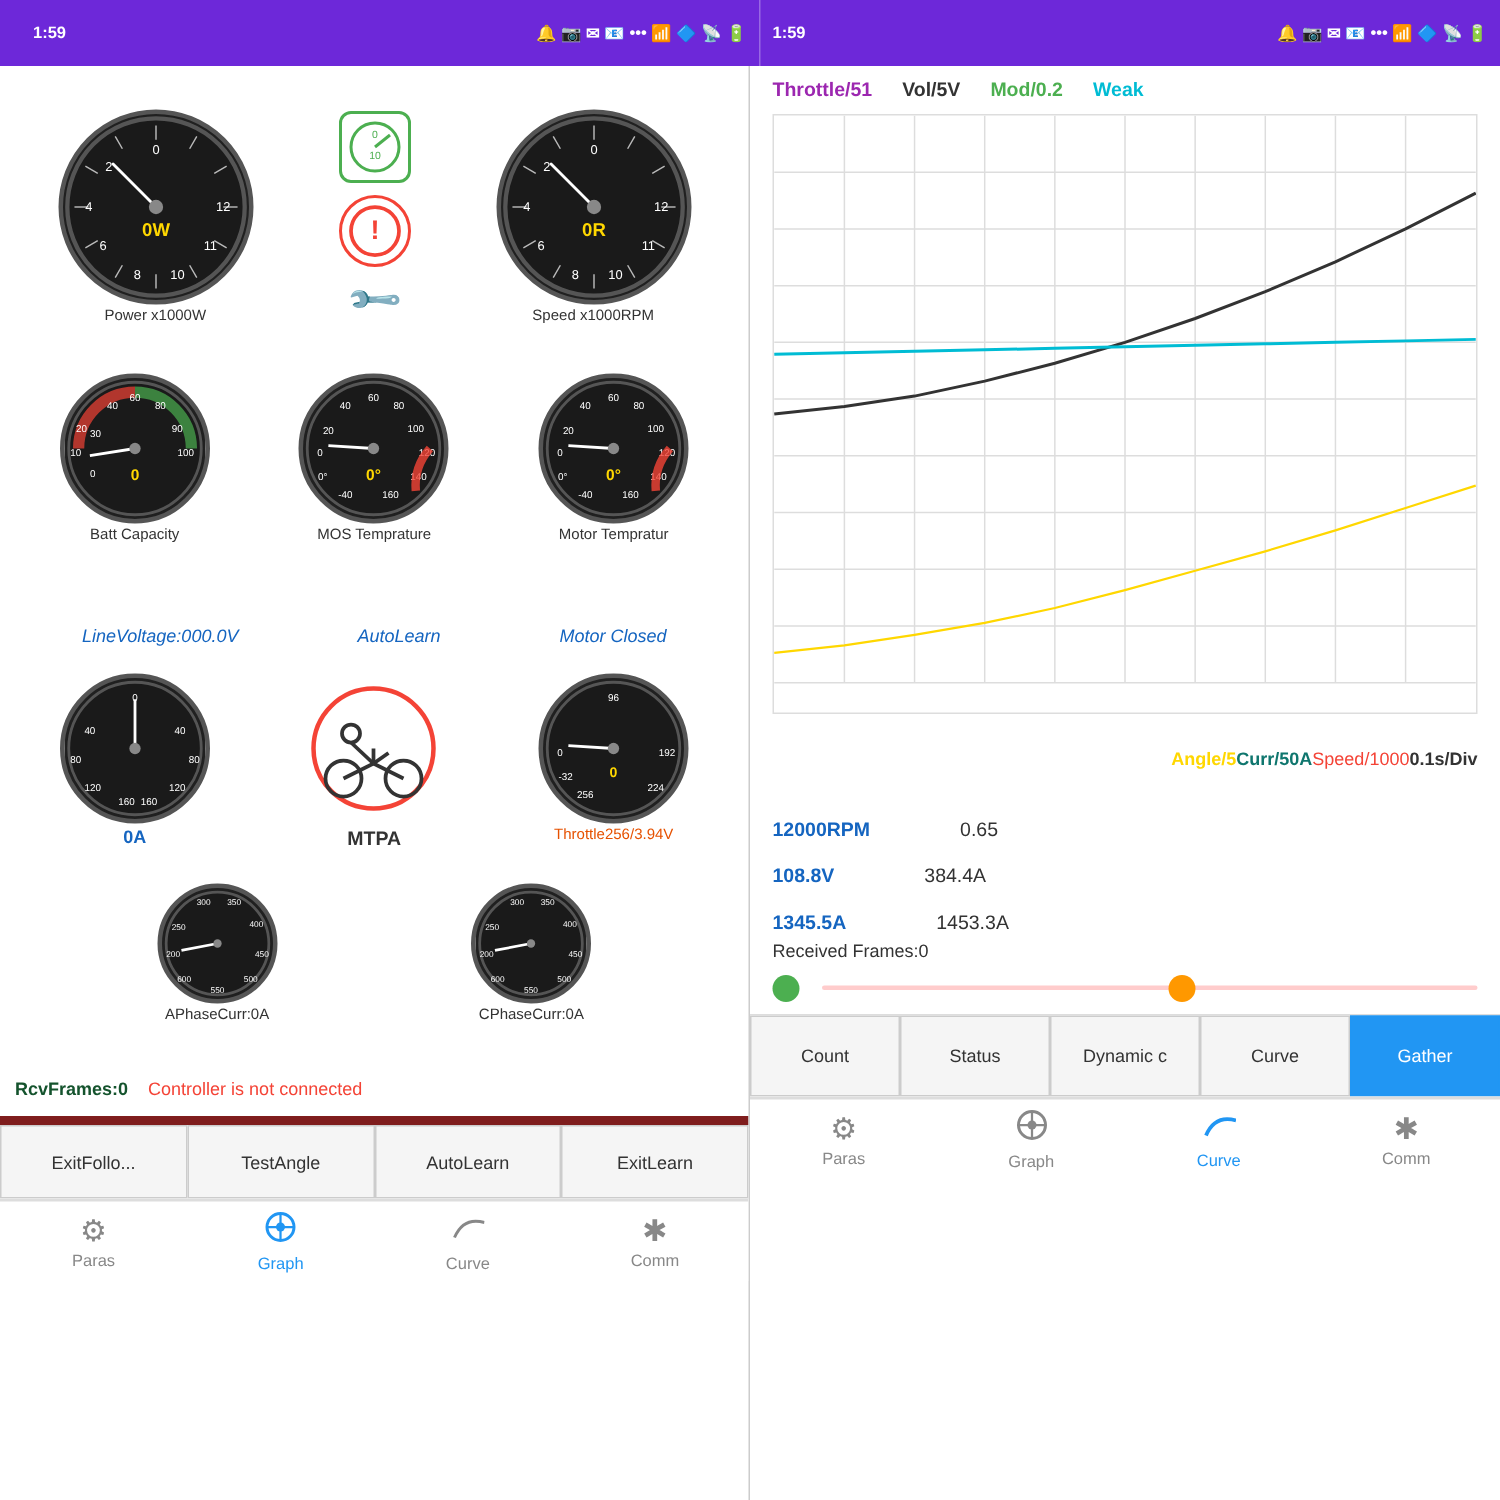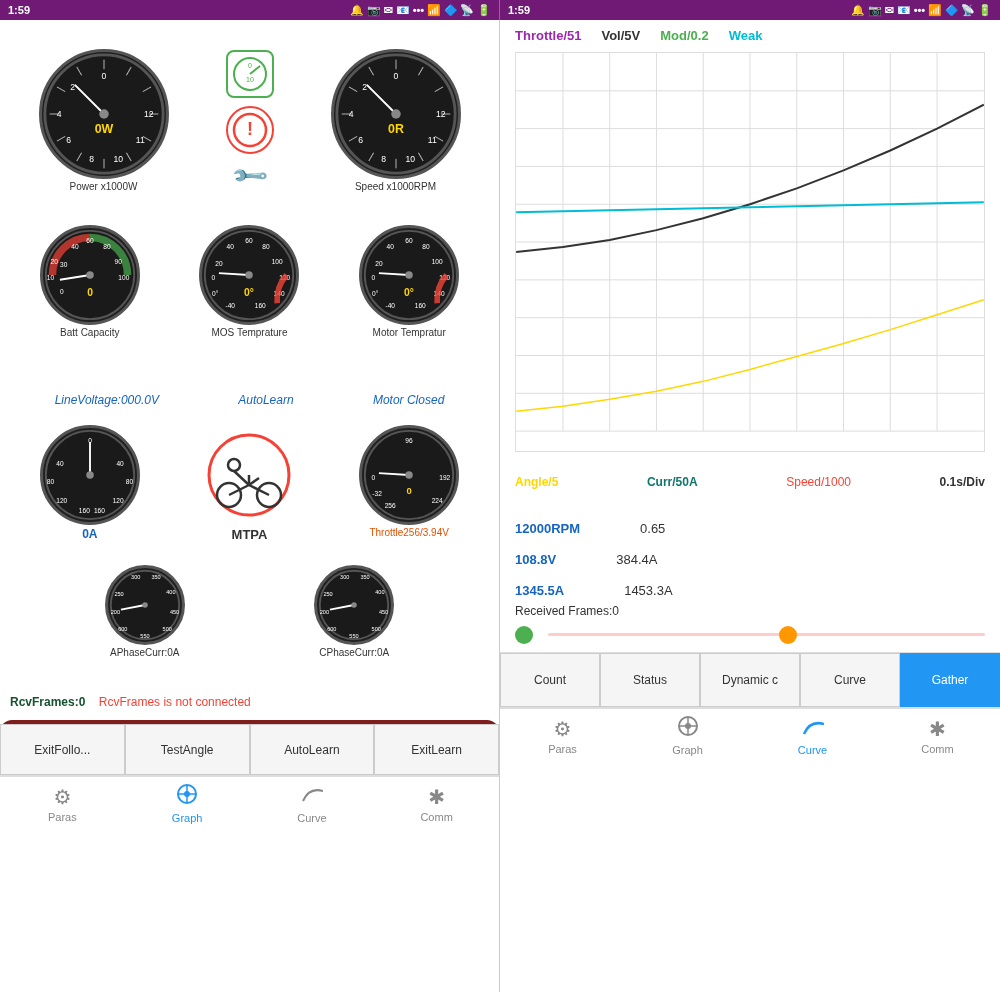--- a/index.html
+++ b/index.html
@@ -2,23 +2,24 @@
 <html><head>
   <meta charset="utf-8">
   <style>
     * { margin: 0; padding: 0; box-sizing: border-box; }
     body { width: 1000px; height: 1000px; overflow: hidden; font-family: Arial, sans-serif; background: #fff; display: flex; flex-direction: column; }
 
     
     .status-bar {
       display: flex;
       width: 1000px;
-      height: 20px;
-      background: #701a75;
+      height: 44px;
+      background: #6d28d9;
       flex-shrink: 0;
+      padding-left: 14px;
     }
     .status-bar-half {
       width: 500px;
       display: flex;
       align-items: center;
       justify-content: space-between;
       padding: 0 8px;
       color: white;
       font-size: 11px;
       font-weight: bold;
@@ -169,23 +170,22 @@
       padding: 5px 10px;
       height: 30px;
       font-size: 12px;
     }
     .status-row .rcv { color: #14532d; font-weight: bold; }
     .status-row .error { color: #f44336; }
 
     
     .action-buttons {
       display: flex;
-      border-top: 4px solid #7f1d1d;
+      border-top: 6px solid #7f1d1d;
       height: 55px;
-      border-radius: 12px;
     }
 
     .action-btn {
       flex: 1;
       border: 1px solid #ccc;
       background: #f5f5f5;
       font-size: 12px;
       text-align: center;
       display: flex;
       align-items: center;
@@ -244,21 +244,21 @@
     .chart-area {
       flex: 1;
       position: relative;
       padding: 0 15px;
       max-height: 420px;
     }
 
     
     .chart-bottom-labels {
       display: flex;
-      justify-content: space-between;
+      justify-content: flex-end;
       padding: 3px 15px;
       height: 25px;
     }
 
     .chart-label-angle { color: #FFD700; font-size: 12px; font-weight: bold; }
     .chart-label-curr { color: #0f766e; font-size: 12px; font-weight: bold; }
     .chart-label-speed { color: #f44336; font-size: 12px; font-weight: normal; }
     .chart-label-time { color: #333; font-size: 12px; font-weight: bold; }
 
     
@@ -679,21 +679,21 @@
             <line x1="40" y1="40" x2="14" y2="45" stroke="white" stroke-width="2"></line>
             <circle cx="40" cy="40" r="3" fill="#888"></circle>
           </svg>
         </div>
         <div class="gauge-label">CPhaseCurr:0A</div>
       </div>
     </div>
 
     <div class="status-row">
       <span class="rcv">RcvFrames:0</span>
-      <span class="error" style="margin-left:10px;">RcvFrames is not connected</span>
+      <span class="error" style="margin-left:10px;">Controller is not connected</span>
     </div>
 
     <div class="action-buttons">
       <div class="action-btn">ExitFollo...</div>
       <div class="action-btn">TestAngle</div>
       <div class="action-btn">AutoLearn</div>
       <div class="action-btn">ExitLearn</div>
     </div>
 
     <div class="bottom-nav">

